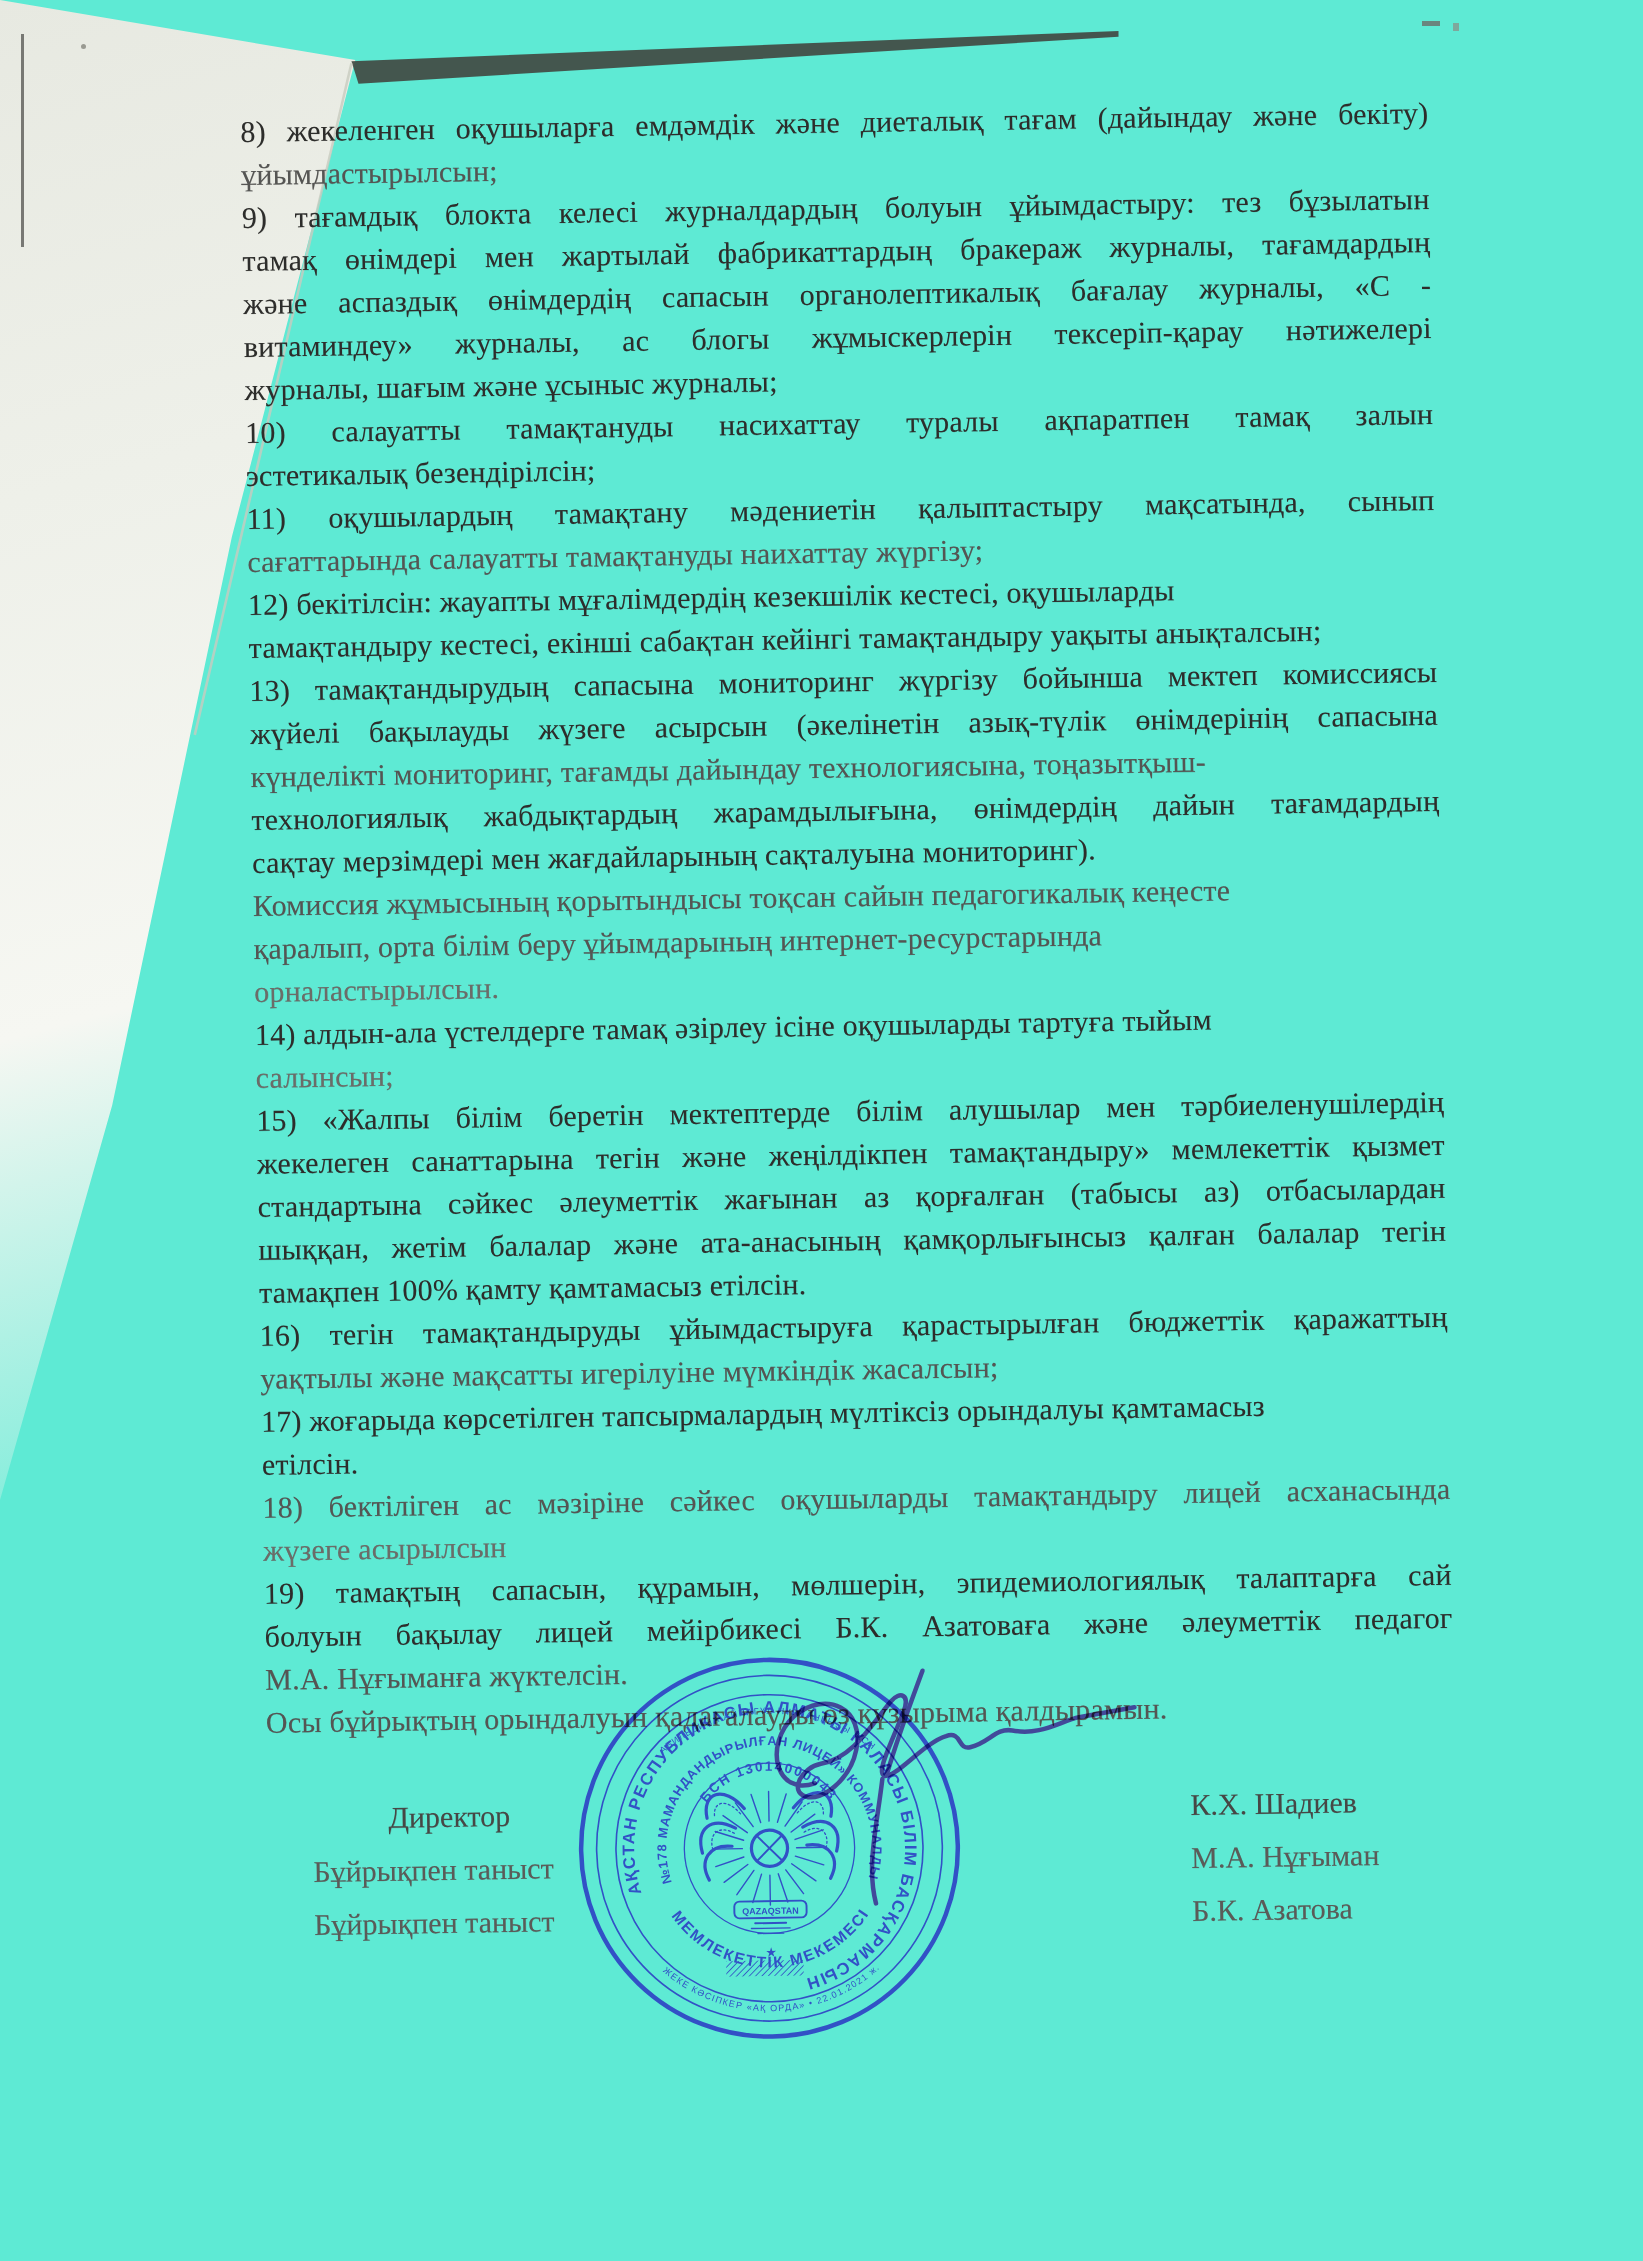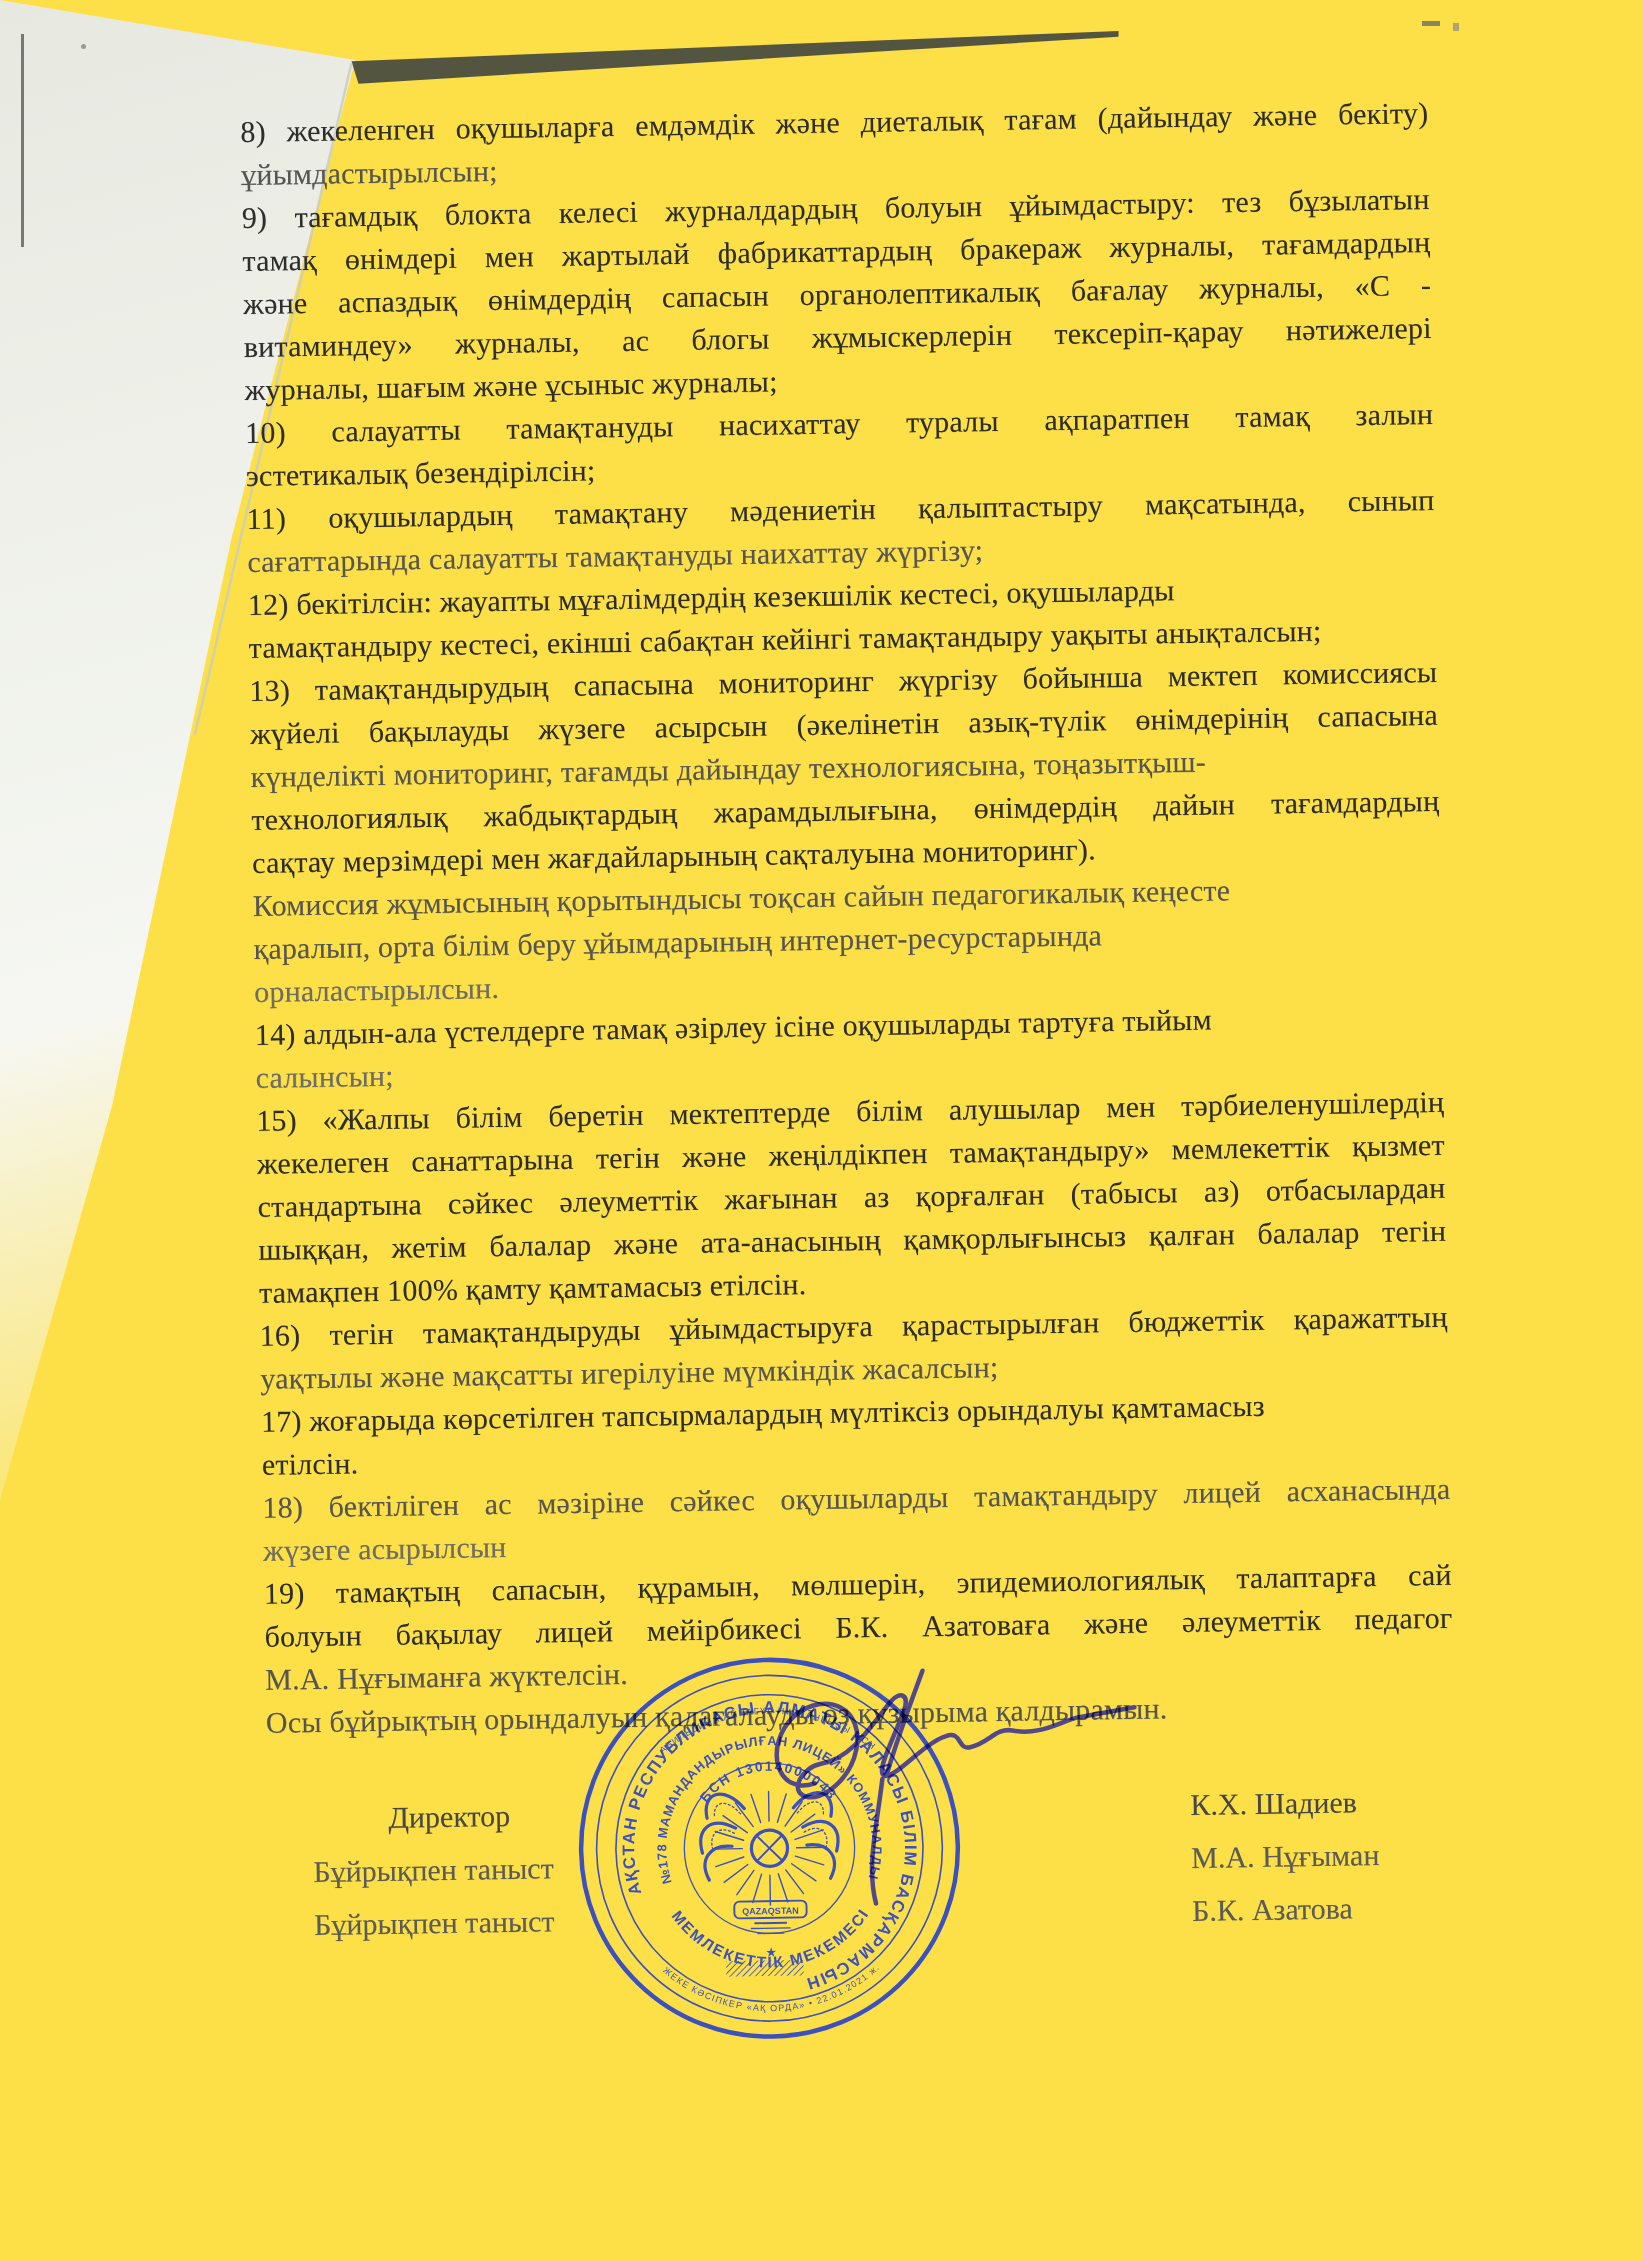--- a/index.html
+++ b/index.html
@@ -1,19 +1,19 @@
 <!DOCTYPE html>
 <html style="font-size:10.3px"><head>
 <meta charset="utf-8">
 <style>
   html,body{margin:0;padding:0;background:#ffffff;}
   .page{
     position:relative;
     width:1644px;height:2261px;
-    background:#fde047;
+    background:#5eead4;
     overflow:hidden;
     font-family:"Liberation Serif","DejaVu Serif",serif;
   }
   
   .corner-shade{
     position:absolute;left:0;top:0;width:374px;height:1579px;
     background:linear-gradient(165deg,#e7e9e1 0%,#eef0e9 30%,#f6f7f2 62%,rgba(251,251,248,0) 100%);
     clip-path:polygon(0 0,95% 3.8%,62% 34%,30% 70%,0 95%);
   }
   .artifact-svg{position:absolute;left:0;top:0;}

